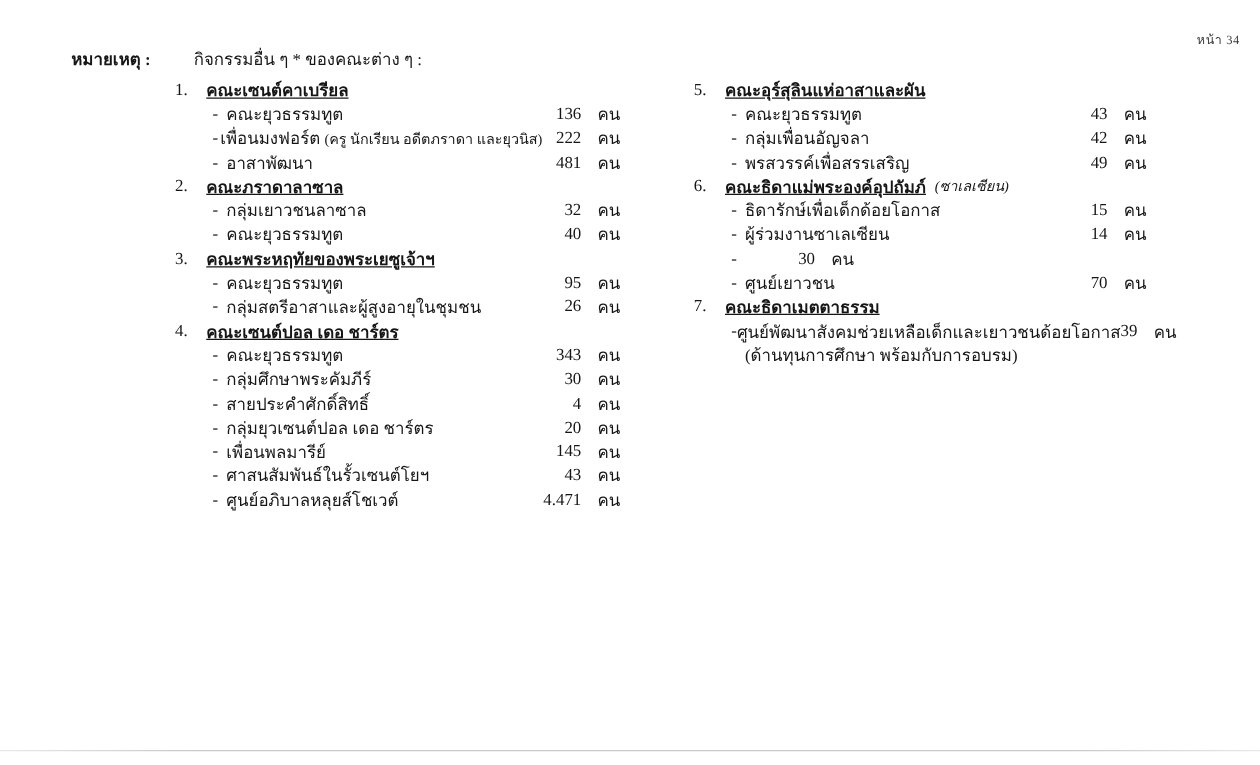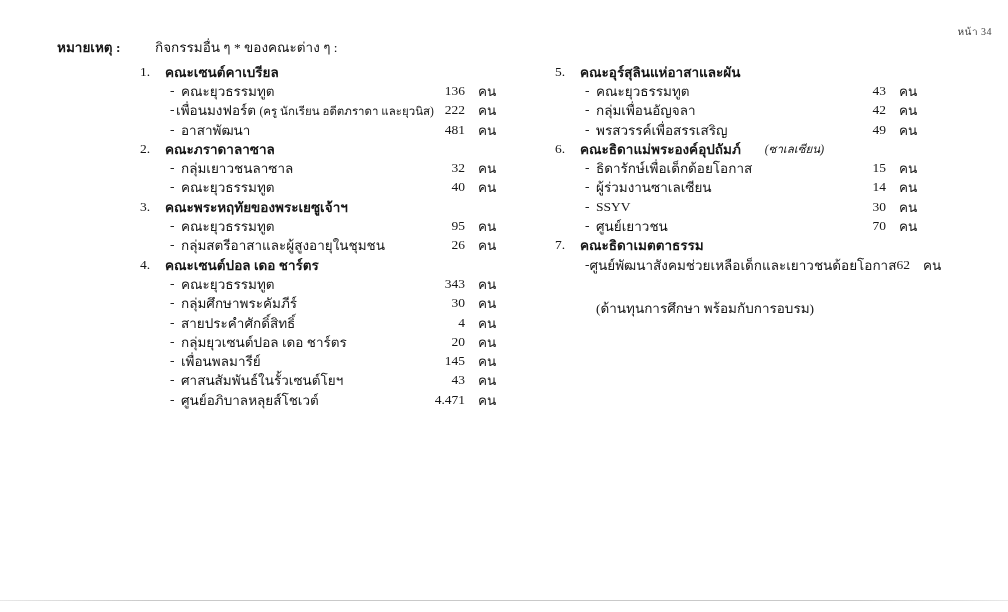--- a/index.html
+++ b/index.html
@@ -15,31 +15,31 @@
   .header { position:absolute; top:36px; left:57px; display:flex; }
   .header .hlabel { font-weight:bold; width:98px;font-family:Liberation Serif, serif; }
   .header .htext { white-space:nowrap; }
 
   .col { position:absolute; top:62px; }
   .col-left  { left:140px; width:356px; }
   .col-right { left:555px; width:362px; }
 
   .row { display:flex; align-items:center; height:19.3px; white-space:nowrap; }
   .group-row .gnum { width:25px; }
-  .group-row .gtitle { font-weight:bold; }
-  .group-row .gnote { font-style:italic; font-size:11.5px; margin-left:24px; }
+  .group-row .gtitle { font-weight:bold;text-decoration:underline; }
+  .group-row .gnote { font-style:italic; font-size:11.5px; margin-left:7px; }
 
   .item-row { padding-left:30px; }
   .item-row .dash { width:11px; }
   .item-row .iname { flex:1; overflow:visible; }
   .item-row .iname .small-note { font-size:11.5px; }
   .item-row .icount { width:56px; text-align:right; }
   .item-row .iunit { width:18px; padding-left:13px;font-family:Liberation Mono, monospace; }
 
-  .note-row { padding-left:41px; height:19.3px; display:flex; align-items:center; white-space:nowrap;margin-top:24px; }
+  .note-row { padding-left:41px; height:19.3px; display:flex; align-items:center; white-space:nowrap; }
 
   .page-edge {
     position:absolute; left:0; top:600px; width:1008px; height:1px;
     background:linear-gradient(90deg,#e8e8e8 0%,#c9c9c9 15%,#c9c9c9 85%,#e8e8e8 100%);
   }
 </style>
 </head>
 <body>
 
 <div class="page">
@@ -196,39 +196,38 @@
       <span class="iunit">คน</span>
     </div>
     <div class="row item-row">
       <span class="dash">-</span>
       <span class="iname">ผู้ร่วมงานซาเลเซียน</span>
       <span class="icount">14</span>
       <span class="iunit">คน</span>
     </div>
     <div class="row item-row">
       <span class="dash">-</span>
-      <span class="iname">SSYV</span>
       <span class="icount">30</span>
       <span class="iunit">คน</span>
     </div>
     <div class="row item-row">
       <span class="dash">-</span>
       <span class="iname">ศูนย์เยาวชน</span>
       <span class="icount">70</span>
       <span class="iunit">คน</span>
     </div>
 
     <div class="row group-row">
       <span class="gnum">7.</span>
       <span class="gtitle">คณะธิดาเมตตาธรรม</span>
     </div>
     <div class="row item-row">
       <span class="dash">-</span>
       <span class="iname">ศูนย์พัฒนาสังคมช่วยเหลือเด็กและเยาวชนด้อยโอกาส</span>
-      <span class="icount">62</span>
+      <span class="icount">39</span>
       <span class="iunit">คน</span>
     </div>
     <div class="note-row">(ด้านทุนการศึกษา พร้อมกับการอบรม)</div>
 
   </div>
 
   <div class="page-edge"></div>
 
 </div>
 

